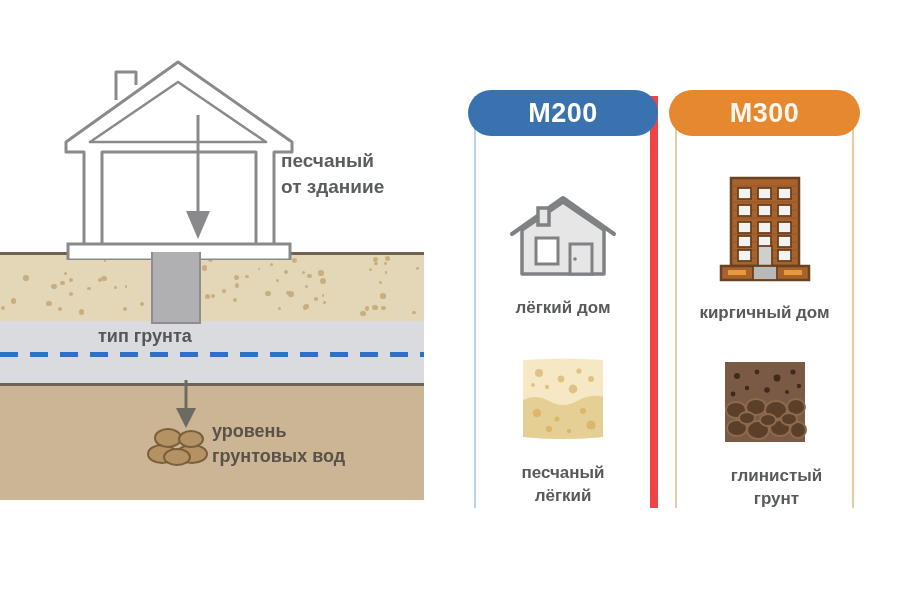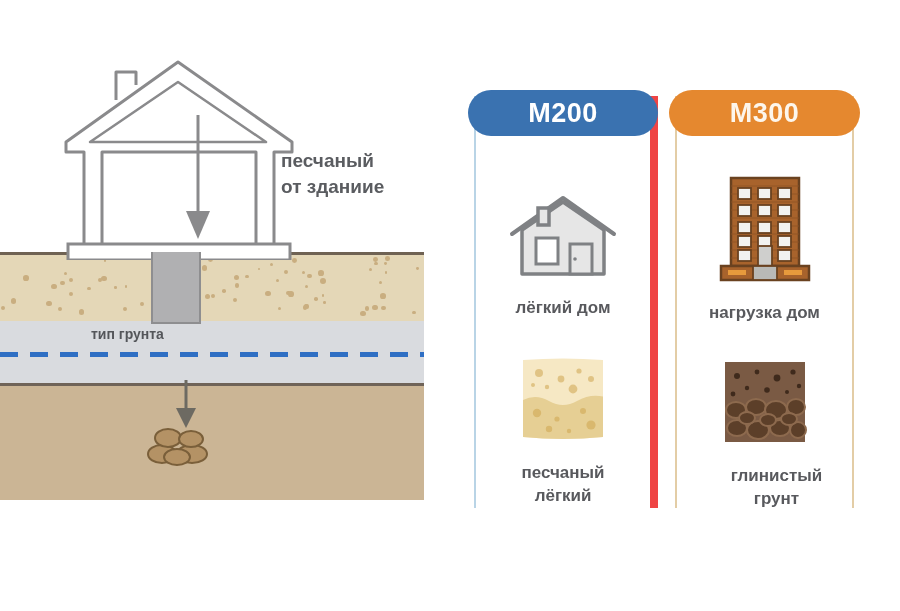--- a/index.html
+++ b/index.html
@@ -16,21 +16,21 @@
   #layer-sand{top:252px;height:66px;background:#e4d7b7;border-top:3px solid #6f6253;border-bottom:3px solid #70635a;}
   #layer-gray{top:321px;height:62px;background:#d9dbdf;border-bottom:3px solid #6f6358;}
   #layer-clay{top:386px;height:114px;background:#cbb595;}
 
   .sanddot{position:absolute;border-radius:50%;background:#c9ae80;}
 
   #gw-line{position:absolute;left:0;top:352px;width:424px;height:5px;
     background:repeating-linear-gradient(to right,#2f6fc4 0 18px,transparent 18px 30px);}
 
   .dlabel{position:absolute;color:#54565a;font-weight:700;white-space:pre;}
-  #lbl-tipgrunta{left:91px;top:326px;font-size:14px;}
+  #lbl-tipgrunta{left:98px;top:326px;font-size:18px;}
   #lbl-nagruzka{left:281px;top:148px;font-size:19px;line-height:26px;color:#5a5c60;}
   #lbl-uroven{left:212px;top:419px;font-size:18px;line-height:25px;color:#5a5248;}
 
   
   #house-svg{position:absolute;left:60px;top:60px;}
   
   #found{position:absolute;left:151px;top:252px;width:46px;height:70px;background:#b0b0b2;border:2px solid #8e8e90;border-top:none;}
 
   
   #arrow-house{position:absolute;left:178px;top:115px;}
@@ -180,20 +180,22 @@
         <ellipse cx="46" cy="30" rx="15" ry="9"></ellipse>
         <ellipse cx="31" cy="33" rx="13" ry="8"></ellipse>
         <ellipse cx="22" cy="14" rx="13" ry="9"></ellipse>
         <ellipse cx="45" cy="15" rx="12" ry="8"></ellipse>
       </g>
     </svg>
 
     <div class="dlabel" id="lbl-nagruzka" style="white-space: pre-line;">песчаный
 от зданиие</div>
     <div class="dlabel" id="lbl-tipgrunta">тип грунта</div>
+    <div class="dlabel" id="lbl-uroven" style="white-space: pre-line;">уровень
+грунтовых вод</div>
   </div>
 
   <div class="card" id="card-m200">
     <div class="badge" id="badge-m200">M200</div>
     <div class="card-body">
 
       <div class="icon-slot" id="house200">
         <svg width="110" height="84" viewBox="0 0 110 84">
           <path d="M4 40 L55 4 L106 40" fill="none" stroke="#7f8184" stroke-width="4" stroke-linejoin="round" stroke-linecap="round"></path>
           <path d="M14 36 L14 80 L96 80 L96 36 L55 8 Z" fill="#e6e6e6" stroke="#7f8184" stroke-width="3.5" stroke-linejoin="round"></path>
@@ -275,21 +277,21 @@
             <rect x="25" y="76" width="13" height="11"></rect>
               <rect x="65" y="76" width="13" height="11"></rect>
           </g>
           <rect x="45" y="72" width="14" height="22" fill="#cfcfcd" stroke="#6a4220" stroke-width="1.8"></rect>
           <rect x="8" y="92" width="88" height="14" fill="#a8632c" stroke="#6a4220" stroke-width="2.5"></rect>
           <rect x="40" y="92" width="24" height="14" fill="#b9b9b6" stroke="#6a4220" stroke-width="1.8"></rect>
           <rect x="15" y="96" width="18" height="5" fill="#e79a3c"></rect>
           <rect x="71" y="96" width="18" height="5" fill="#e79a3c"></rect>
         </svg>
       </div>
-      <div class="cap" id="cap-brick" style="white-space: pre-line;">нагрузка дом</div>
+      <div class="cap" id="cap-brick" style="white-space: pre-line;">киргичный дом</div>
 
       <div class="icon-slot" id="clay-swatch">
         <svg class="swatch" viewBox="0 0 84 84">
           <rect x="2" y="2" width="80" height="80" fill="#7a5a44"></rect>
           <g fill="#3f2a1c">
             <circle cx="14" cy="16" r="3"></circle>
               <circle cx="34" cy="12" r="2.4"></circle>
             <circle cx="54" cy="18" r="3.4"></circle>
               <circle cx="70" cy="12" r="2.6"></circle>
             <circle cx="24" cy="28" r="2.2"></circle>

